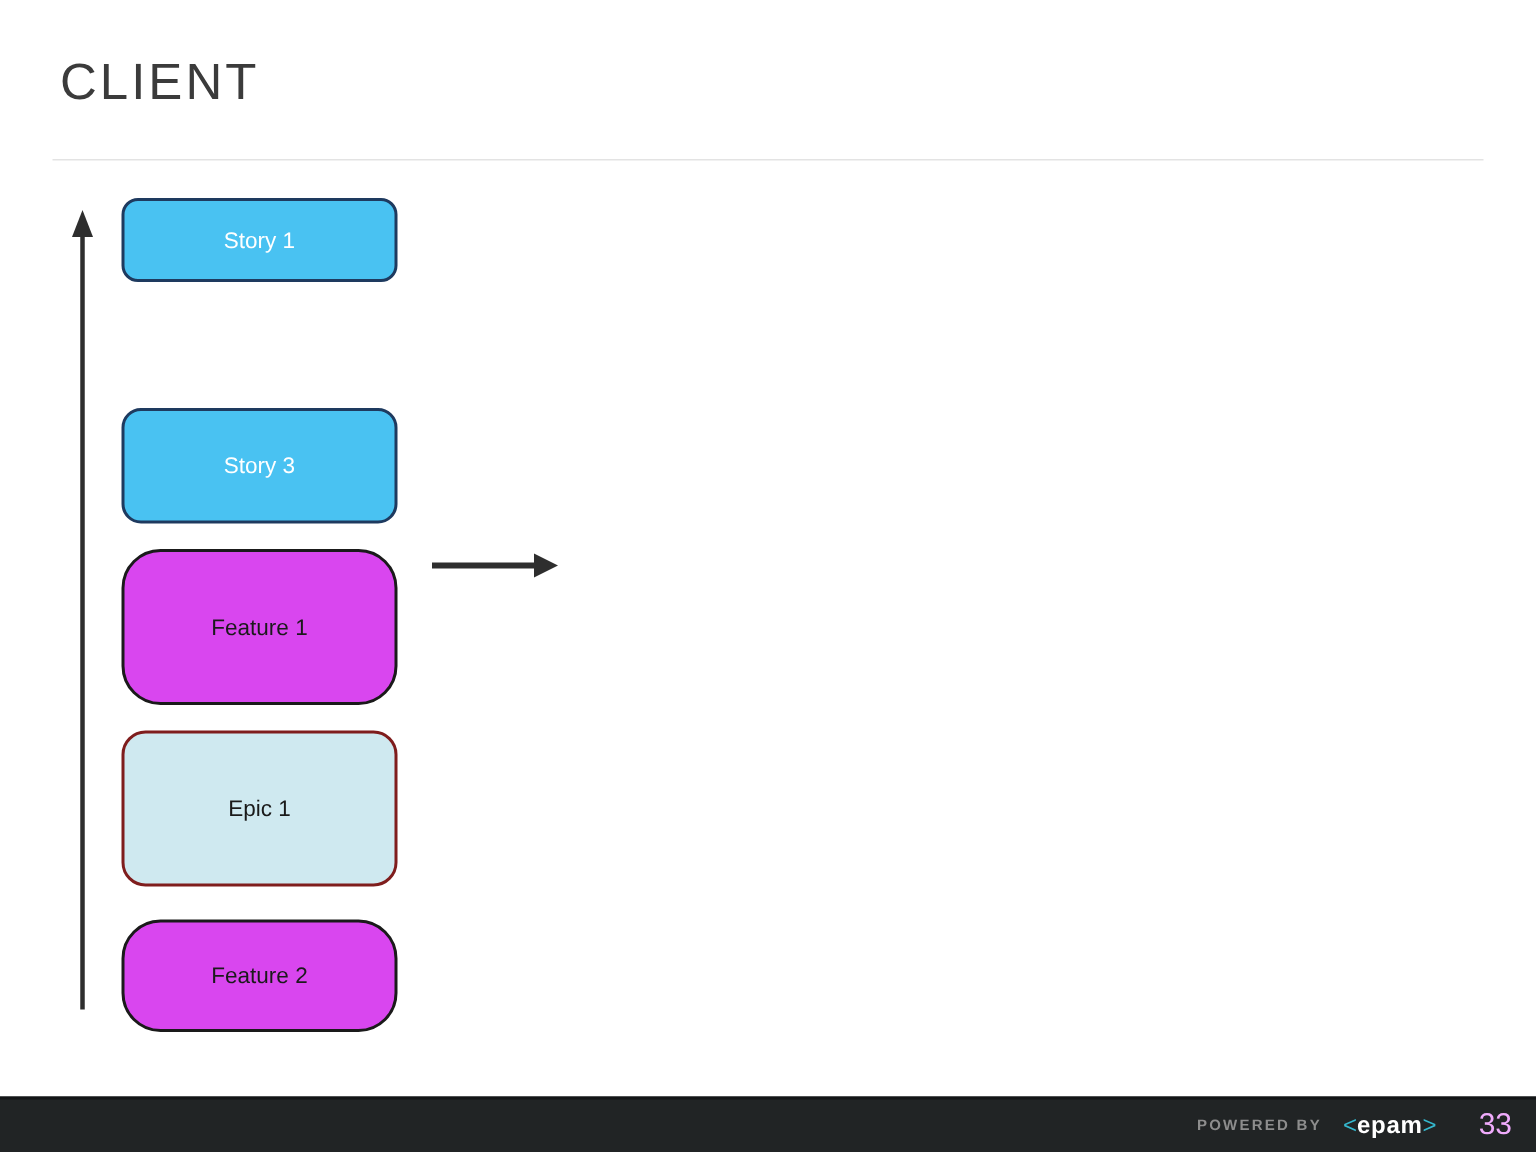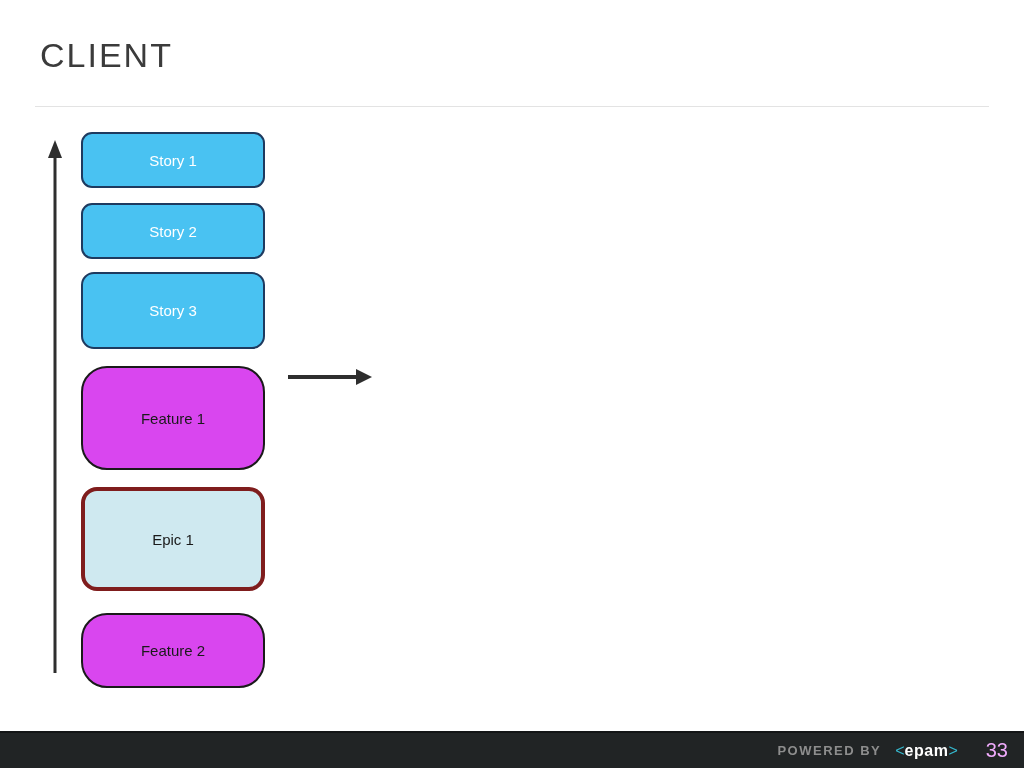--- a/index.html
+++ b/index.html
@@ -54,21 +54,21 @@
     color: #ffffff;
   }
   .box-feature {
     background: #d946ef;
     border: 2px solid #1a1a1a;
     border-radius: 26px;
     color: #1a1a1a;
   }
   .box-epic {
     background: #cfe9f0;
-    border: 4px solid #7f1d1d;
+    border: 2px solid #7f1d1d;
     border-radius: 16px;
     color: #1a1a1a;
   }
   .box-story1 { top: 132px; height: 56px; }
   .box-story2 { top: 203px; height: 56px; }
   .box-story3 { top: 272px; height: 77px; border-radius: 13px; }
   .box-feature1 { top: 366px; height: 104px; }
   .box-epic1 { top: 487px; height: 104px; }
   .box-feature2 { top: 613px; height: 75px; }
 
@@ -120,21 +120,21 @@
   }
   .footer-right {
     margin-left: auto;
     margin-right: 16px;
     display: flex;
     align-items: center;
     gap: 14px;
   }
   .powered-by {
     color: #8d8d8d;
-    font-size: 13px;
+    font-size: 10px;
     font-weight: bold;
     letter-spacing: 1.5px;
   }
   .epam-logo {
     font-size: 16px;
     font-weight: bold;
     display: flex;
     align-items: center;
   }
   .epam-bracket { color: #35b9cf; font-weight: normal; }
@@ -160,23 +160,20 @@
     </g>
     <g>
       <line x1="288" y1="377" x2="356" y2="377" stroke="#2e2e2e" stroke-width="4"></line>
       <polygon points="356,369 372,377 356,385" fill="#2e2e2e"></polygon>
     </g>
   </svg>
 
   <div class="box box-story box-story1">
     <span>Story 1</span>
   </div>
-  <div class="box box-story box-story2">
-    <span>Story 2</span>
-  </div>
   <div class="box box-story box-story3">
     <span>Story 3</span>
   </div>
   <div class="box box-feature box-feature1">
     <span>Feature 1</span>
   </div>
   <div class="box box-epic box-epic1">
     <span>Epic 1</span>
   </div>
   <div class="box box-feature box-feature2">

